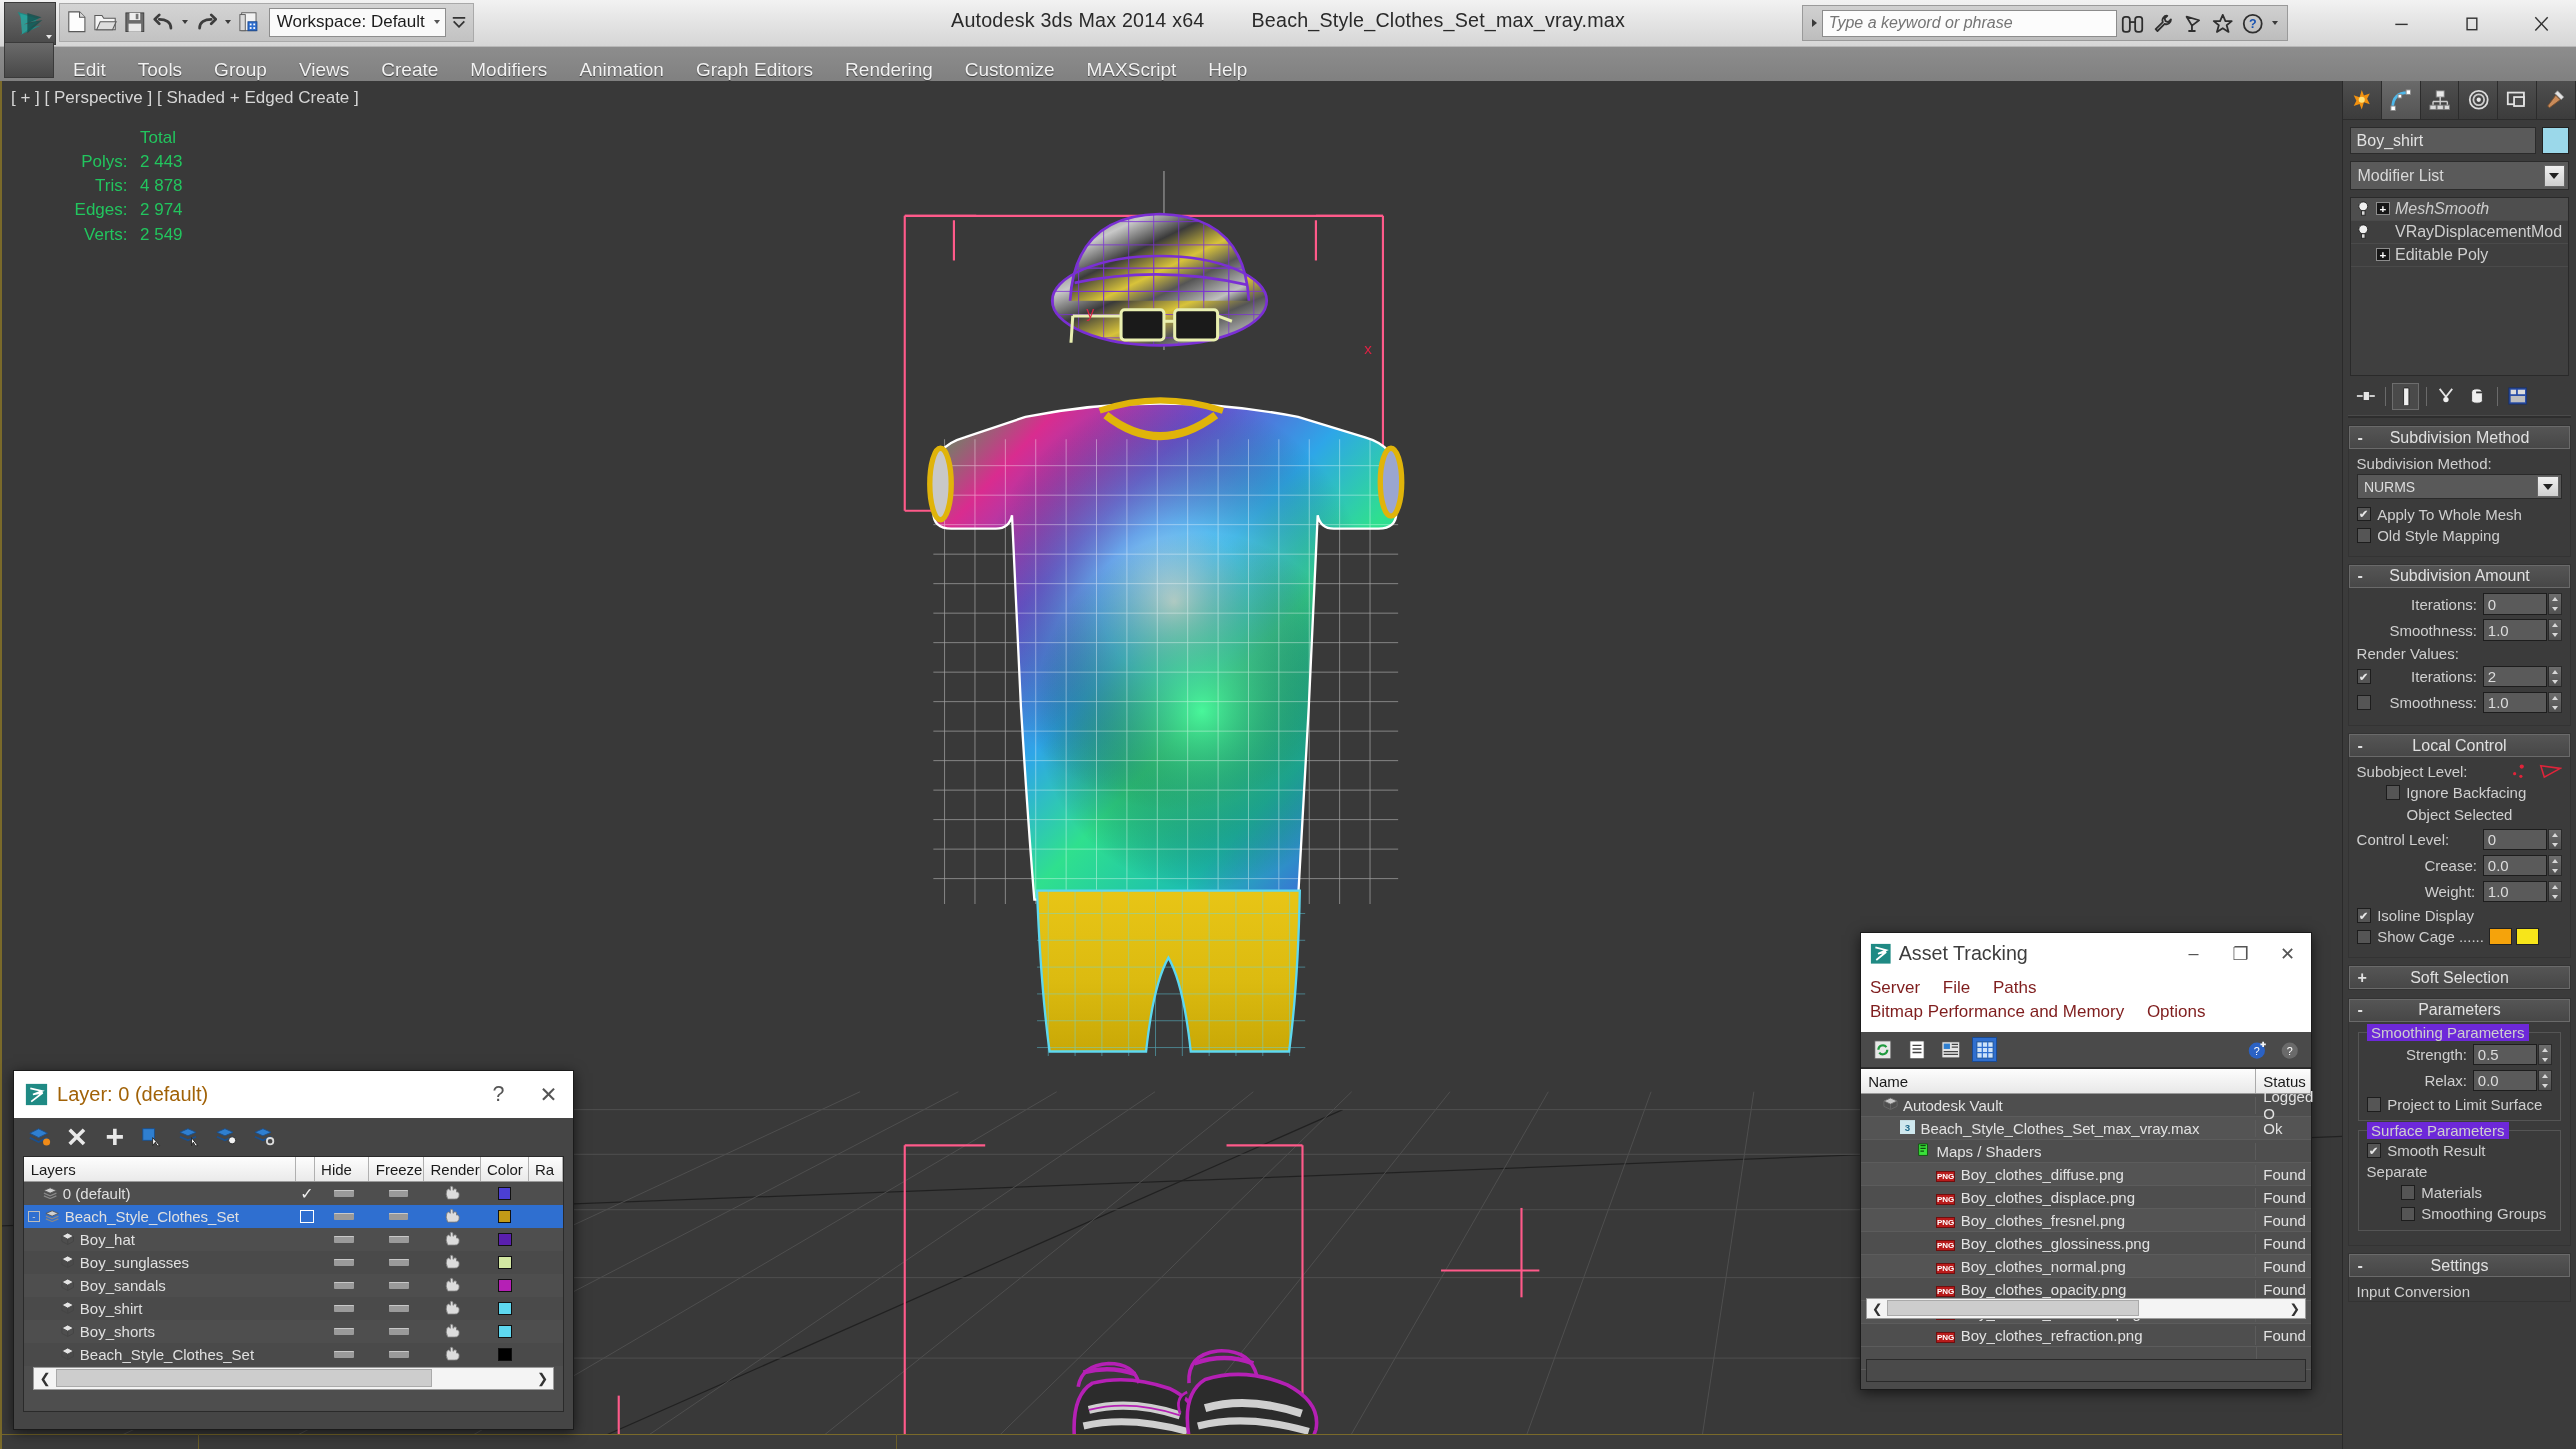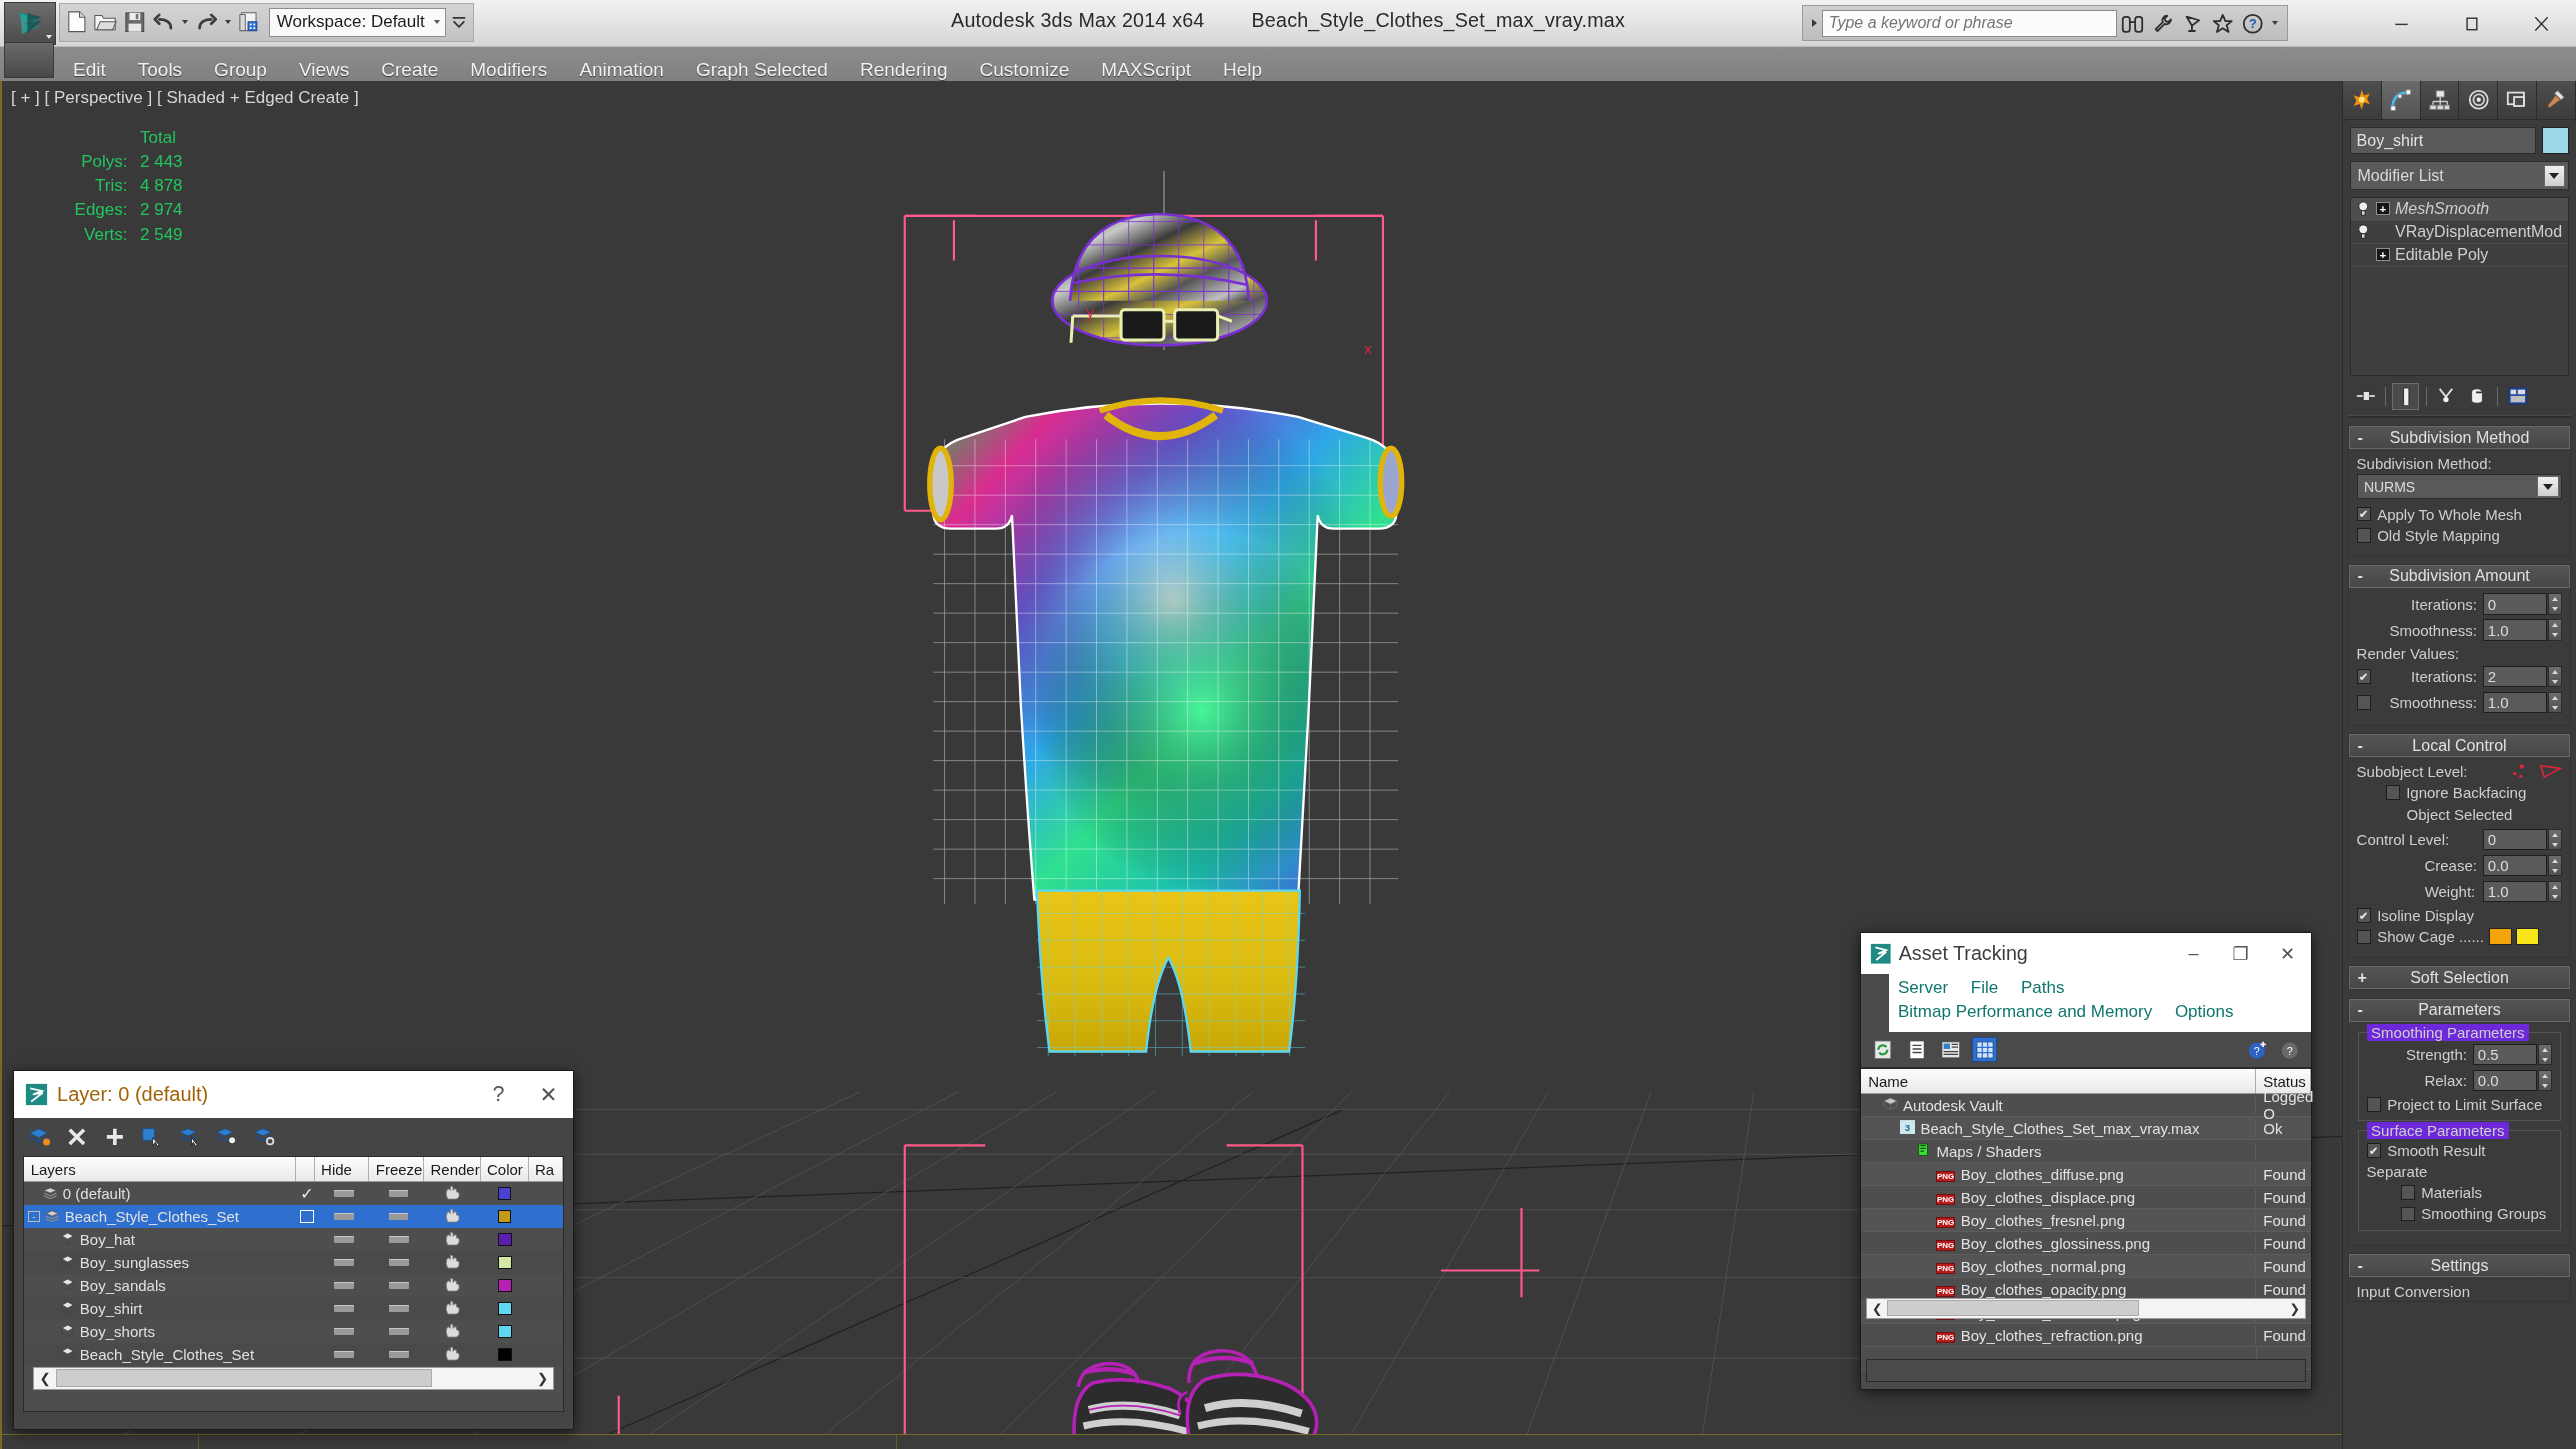--- a/index.html
+++ b/index.html
@@ -209,21 +209,21 @@
 
   
   .assetdlg {
     position: absolute; left: 1860px; top: 932px; width: 452px; height: 458px;
     background: #4a4a4a; border: 0.9px solid #1b1b1b; box-shadow: 0 2.7px 12.5px rgba(0,0,0,.6);
   }
   .at-title { height: 41px; background:#fff; display:flex; align-items:center; padding-left: 9px; gap: 7.2px;}
   .at-title .t { font-size: 19.7px; color: #3d3d3d; }
   .at-title .rightbtns{ margin-left:auto; display:flex;}
   .at-title .rb{width:47px;height:41px;display:flex;align-items:center;justify-content:center;color:#555;font-size:18px;cursor:pointer;}
-  .at-menu { background:#fff; padding: 1.8px 9px 7.2px 9px; font-size: 17px; color: #0f766e; line-height: 1.45; margin-left: 28px;}
+  .at-menu { background:#fff; padding: 1.8px 9px 7.2px 9px; font-size: 17px; color: #7f1d1d; line-height: 1.45;}
   .at-menu span { margin-right: 18px; cursor:pointer; white-space:nowrap;}
   .at-toolbar { height: 36px; background:#4a4a4a; display:flex; align-items:center; gap:9px; padding: 2.7px 9px; border-bottom:0.9px solid #2d2d2d;}
   .at-toolbar .tb { width: 25px; height: 25px; display:flex;align-items:center;justify-content:center;cursor:pointer;}
   .at-toolbar .tb.on { background:#2f6fd0; border:0.9px solid #1b4a90; }
   .at-table { margin: 0; border-top: 0.9px solid #2a2a2a; }
   .at-hdr { display:flex; height: 25px; background:linear-gradient(180deg,#fdfdfd,#e8e8e8); border-bottom:0.9px solid #999;}
   .at-hdr div { font-size: 15px; color:#191919; display:flex;align-items:center;padding-left:7.2px;border-right:0.9px solid #aaa;}
   .at-row { display:flex; height: 23px; align-items:center; font-size: 15px; color:#e2e2e2;
     border-bottom: 0.9px solid #5c5c5c; }
   .at-row:nth-child(odd){ background:#4e4e4e; }
@@ -386,21 +386,21 @@
 
   <div class="menubar">
     <div class="mlogo"></div>
     <div class="mitem">Edit</div>
     <div class="mitem">Tools</div>
     <div class="mitem">Group</div>
     <div class="mitem">Views</div>
     <div class="mitem">Create</div>
     <div class="mitem">Modifiers</div>
     <div class="mitem">Animation</div>
-    <div class="mitem">Graph Selected</div>
+    <div class="mitem">Graph Editors</div>
     <div class="mitem">Rendering</div>
     <div class="mitem">Customize</div>
     <div class="mitem">MAXScript</div>
     <div class="mitem">Help</div>
   </div>
 
   <div class="viewport">
 
     <div class="vp-label">[ + ] [ Perspective ] [ Shaded + Edged Create ]</div>
 

